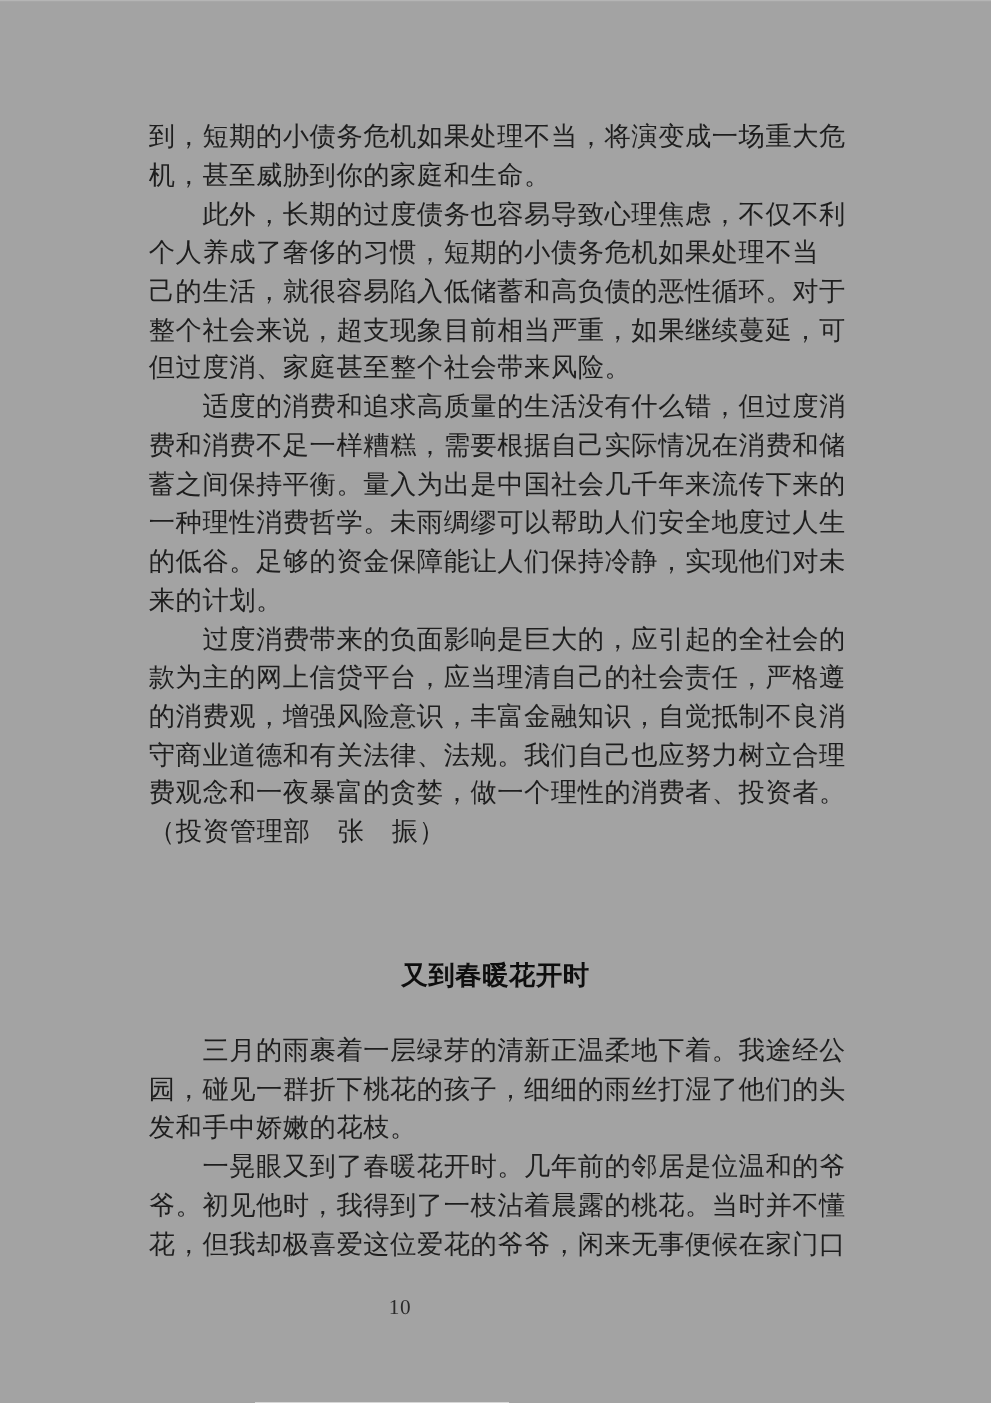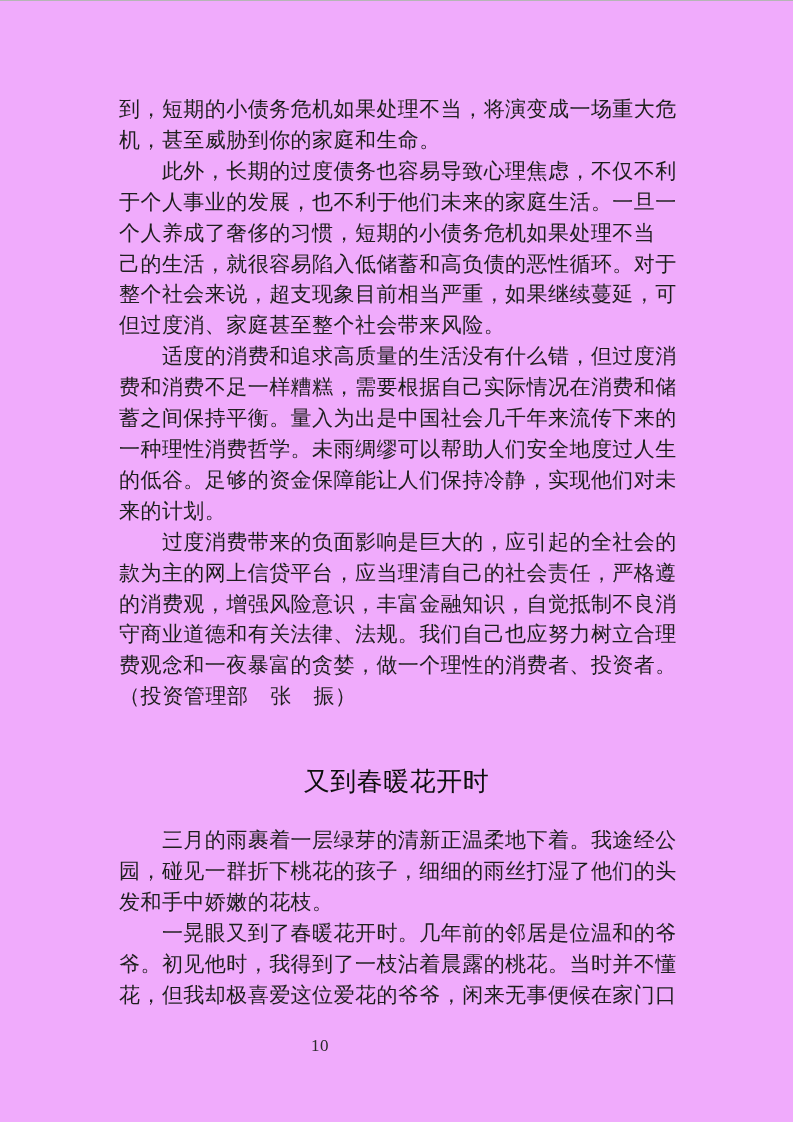--- a/index.html
+++ b/index.html
@@ -4,21 +4,21 @@
 <style>
   html, body {
     margin: 0;
     padding: 0;
     background: #ffffff;
   }
   .page {
     position: relative;
     width: 793px;
     height: 1122px;
-    background: #f0abfc;
+    background: #a3a3a3;
     overflow: hidden;
     font-family: "Liberation Serif", "DejaVu Serif", serif;
     color: #1e1e1e;
   }
   .scan-edge {
     position: absolute;
     top: 0; left: 0;
     width: 793px;
     height: 1px;
     background: #b5b5b5;
@@ -41,22 +41,22 @@
     letter-spacing: 0.6px;
   }
   .title {
     position: absolute;
     top: 764px;
     left: 0;
     width: 793px;
     margin: 0;
     text-align: center;
     font-family: "Liberation Sans", "DejaVu Sans", sans-serif;
-    font-weight: 400;
-    font-size: 26px;
+    font-weight: 700;
+    font-size: 21px;
     line-height: 34px;
     letter-spacing: 0.5px;
     color: #0e0e0e;
   }
   .page-num {
     position: absolute;
     top: 1036px;
     left: 0;
     width: 640px;
     text-align: center;
@@ -68,21 +68,20 @@
 </head>
 <body>
 
 <div class="page">
   <div class="scan-edge"></div>
 
   <div class="body-text article1">
     <div class="line">到，短期的小债务危机如果处理不当，将演变成一场重大危</div>
     <div class="line">机，甚至威胁到你的家庭和生命。</div>
     <div class="line">　　此外，长期的过度债务也容易导致心理焦虑，不仅不利</div>
-    <div class="line">于个人事业的发展，也不利于他们未来的家庭生活。一旦一</div>
     <div class="line">个人养成了奢侈的习惯，短期的小债务危机如果处理不当</div>
     <div class="line">己的生活，就很容易陷入低储蓄和高负债的恶性循环。对于</div>
     <div class="line">整个社会来说，超支现象目前相当严重，如果继续蔓延，可</div>
     <div class="line">但过度消、家庭甚至整个社会带来风险。</div>
     <div class="line">　　适度的消费和追求高质量的生活没有什么错，但过度消</div>
     <div class="line">费和消费不足一样糟糕，需要根据自己实际情况在消费和储</div>
     <div class="line">蓄之间保持平衡。量入为出是中国社会几千年来流传下来的</div>
     <div class="line">一种理性消费哲学。未雨绸缪可以帮助人们安全地度过人生</div>
     <div class="line">的低谷。足够的资金保障能让人们保持冷静，实现他们对未</div>
     <div class="line">来的计划。</div>

